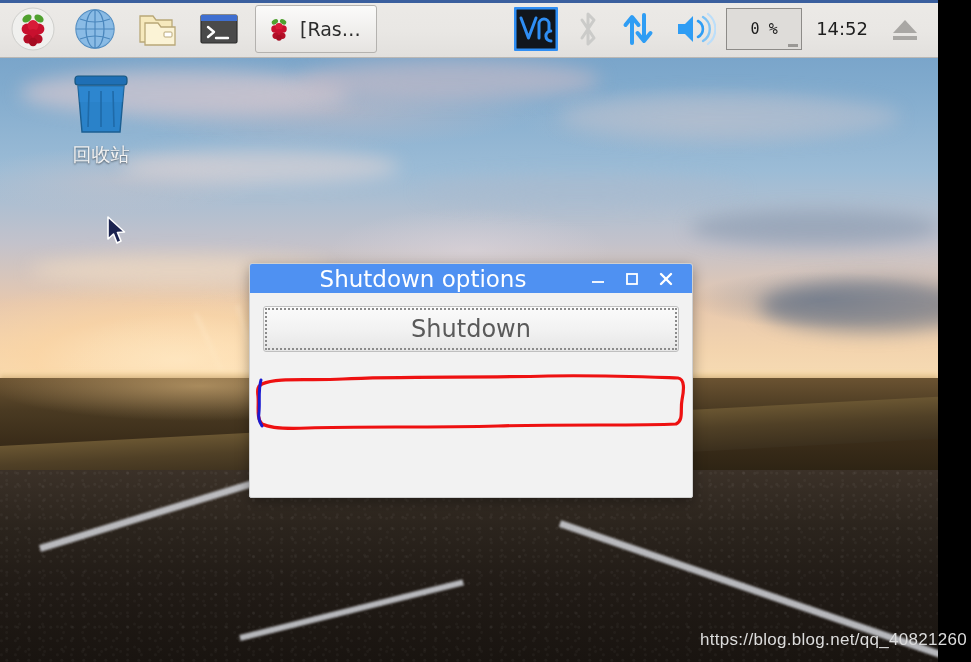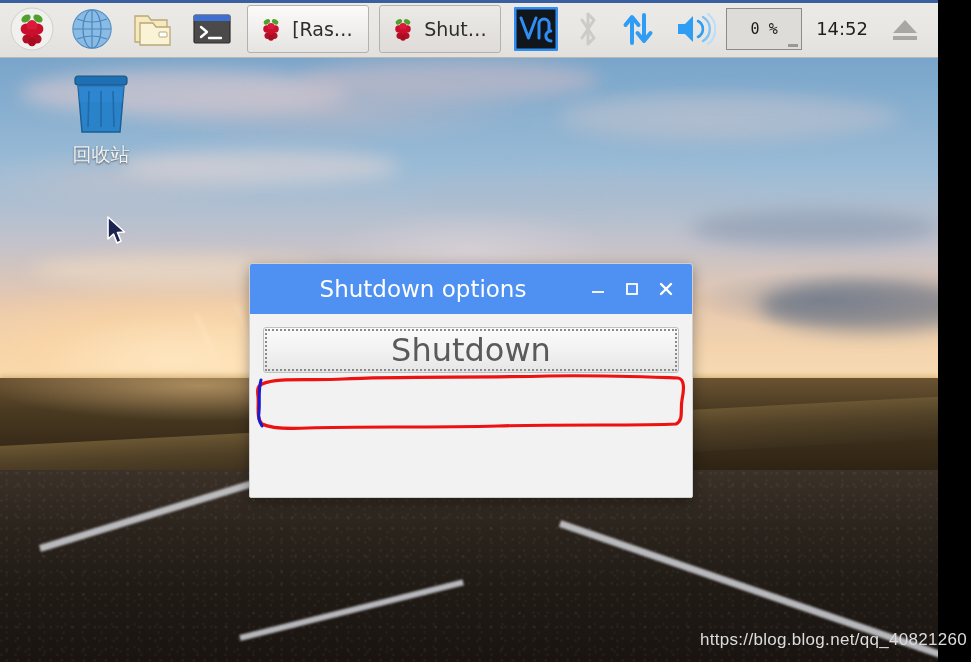--- a/index.html
+++ b/index.html
@@ -118,36 +118,36 @@
   #cursor { position:absolute; left:106px; top:216px; pointer-events:none; }
 
   
   #dialog {
     position:absolute; left:249px; top:263px; width:444px; height:235px;
     background:#f2f2f2; border:1px solid #cfcfcf;
     box-shadow:0 4px 14px rgba(0,0,0,0.35);
     border-radius:3px 3px 2px 2px;
   }
   #titlebar {
-    height:50px; background:#4f91f2; border-radius:2px 2px 0 0;
+    height:29px; background:#4f91f2; border-radius:2px 2px 0 0;
     display:flex; align-items:center; position:relative;
   }
   #title-text {
     position:absolute; left:0; right:0; text-align:center;
     font-size:23px; color:#ffffff; font-weight:400;
     padding-right:96px;
   }
   .tb-btns { margin-left:auto; display:flex; align-items:center; gap:14px; padding-right:16px; }
   .tb-btn { width:20px; height:20px; display:flex; align-items:center; justify-content:center; cursor:pointer; color:#fff; }
   #dlg-body { padding:13px 13px 14px 13px; display:flex; flex-direction:column; gap:9px; }
   .opt-btn {
     height:46px; border:1px solid #c0c0c0; border-radius:3px;
     background:linear-gradient(to bottom,#fbfbfb 0%, #f2f2f2 50%, #e6e6e6 100%);
     display:flex; align-items:center; justify-content:center;
-    font-size:32px; color:#5a5a5a; cursor:pointer;
+    font-size:24px; color:#5a5a5a; cursor:pointer;
   }
   .opt-btn.focused { outline:2px dotted #8a8a8a; outline-offset:-4px; }
 
   
   #annotation { position:absolute; left:248px; top:368px; pointer-events:none; }
 
   
   #watermark {
     position:absolute; right:4px; bottom:12px;
     font-size:17px; color:#dcdcdc; letter-spacing:0.3px;
@@ -263,34 +263,20 @@
           <circle cx="28" cy="22" r="5.4" fill="#c8102e"></circle>
         <circle cx="22" cy="18.5" r="5.4" fill="#d81b38"></circle>
           <circle cx="22" cy="27.5" r="5.6" fill="#c8102e"></circle>
         <circle cx="17" cy="32" r="4.6" fill="#b40e27"></circle>
           <circle cx="27" cy="32" r="4.6" fill="#b40e27"></circle>
         <circle cx="22" cy="35" r="4.2" fill="#a50c22"></circle>
       </svg>
       <span class="wlabel">[Ras…</span>
     </div>
 
-    <div class="tb-win alt">
-      <svg width="30" height="30" viewBox="0 0 44 44">
-        <ellipse cx="16" cy="11.5" rx="5" ry="3.4" fill="#4fa12f" transform="rotate(-32 16 11.5)"></ellipse>
-        <ellipse cx="28" cy="11.5" rx="5" ry="3.4" fill="#4fa12f" transform="rotate(32 28 11.5)"></ellipse>
-        <circle cx="16" cy="22" r="5.4" fill="#c8102e"></circle>
-          <circle cx="28" cy="22" r="5.4" fill="#c8102e"></circle>
-        <circle cx="22" cy="18.5" r="5.4" fill="#d81b38"></circle>
-          <circle cx="22" cy="27.5" r="5.6" fill="#c8102e"></circle>
-        <circle cx="17" cy="32" r="4.6" fill="#b40e27"></circle>
-          <circle cx="27" cy="32" r="4.6" fill="#b40e27"></circle>
-        <circle cx="22" cy="35" r="4.2" fill="#a50c22"></circle>
-      </svg>
-      <span class="wlabel">Shut…</span>
-    </div>
 
     <div class="tray">
 
       <div class="tray-item" style="padding:0 6px;">
         <svg width="44" height="44" viewBox="0 0 44 44">
           <rect x="1" y="1" width="42" height="42" rx="2" fill="#11161c" stroke="#2f8ef4" stroke-width="3"></rect>
           <path d="M7 11 L14.5 31 L22 11" fill="none" stroke="#2f8ef4" stroke-width="3" stroke-linejoin="round" stroke-linecap="round"></path>
           <path d="M25 31 L25 17 a5 5 0 0 1 10 0 L35 24" fill="none" stroke="#2f8ef4" stroke-width="3" stroke-linecap="round" stroke-linejoin="round"></path>
           <path d="M37 34 a5 5 0 1 1 -0.2 -10" fill="none" stroke="#2f8ef4" stroke-width="3" stroke-linecap="round"></path>
         </svg>

